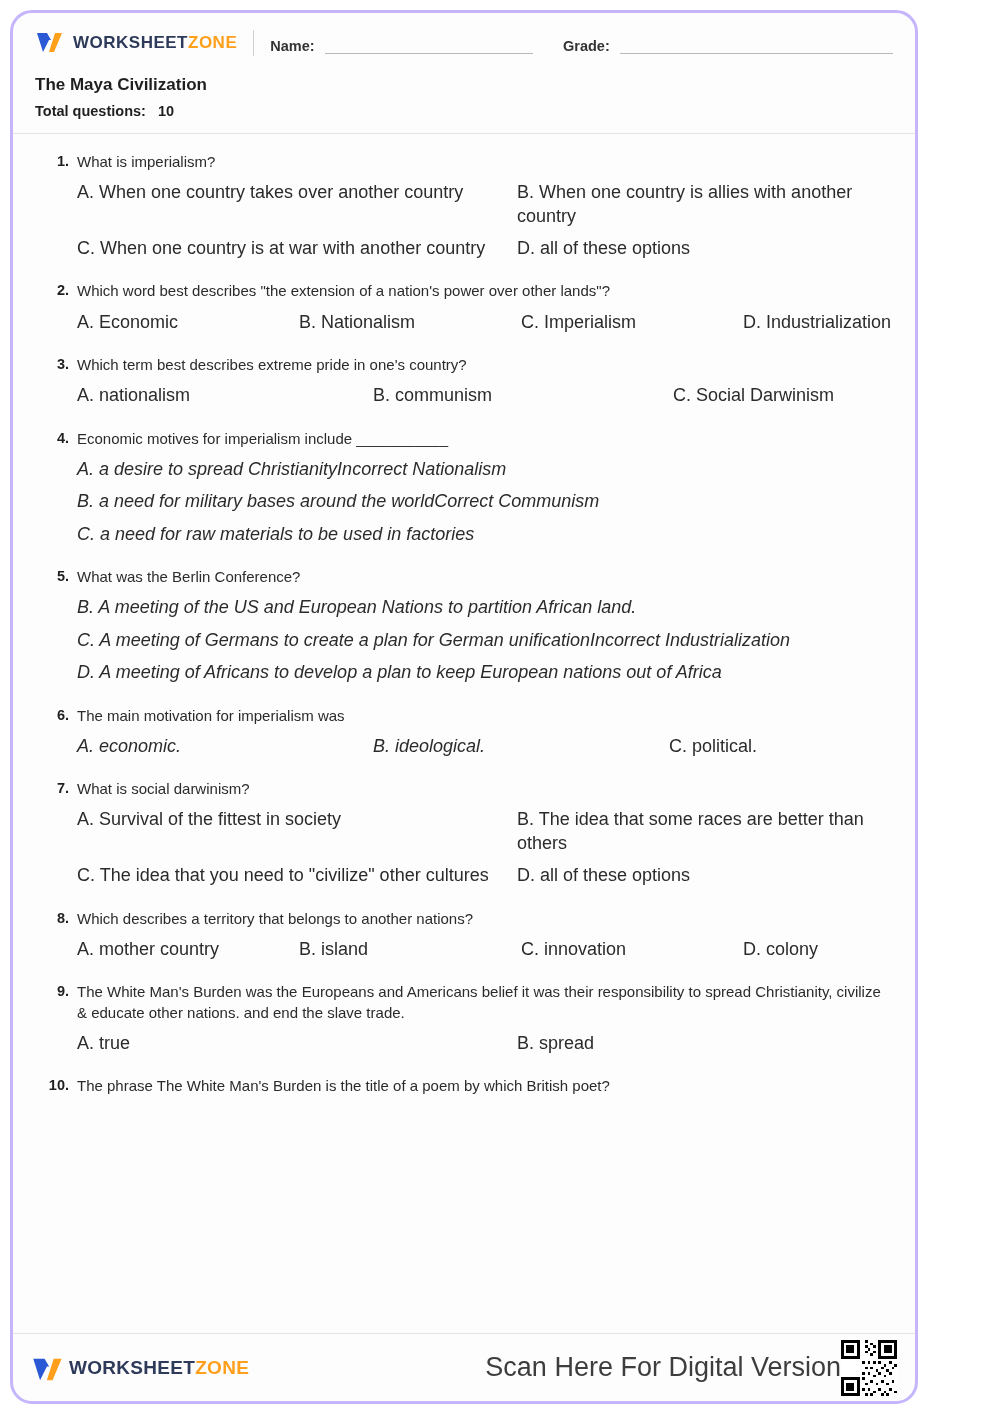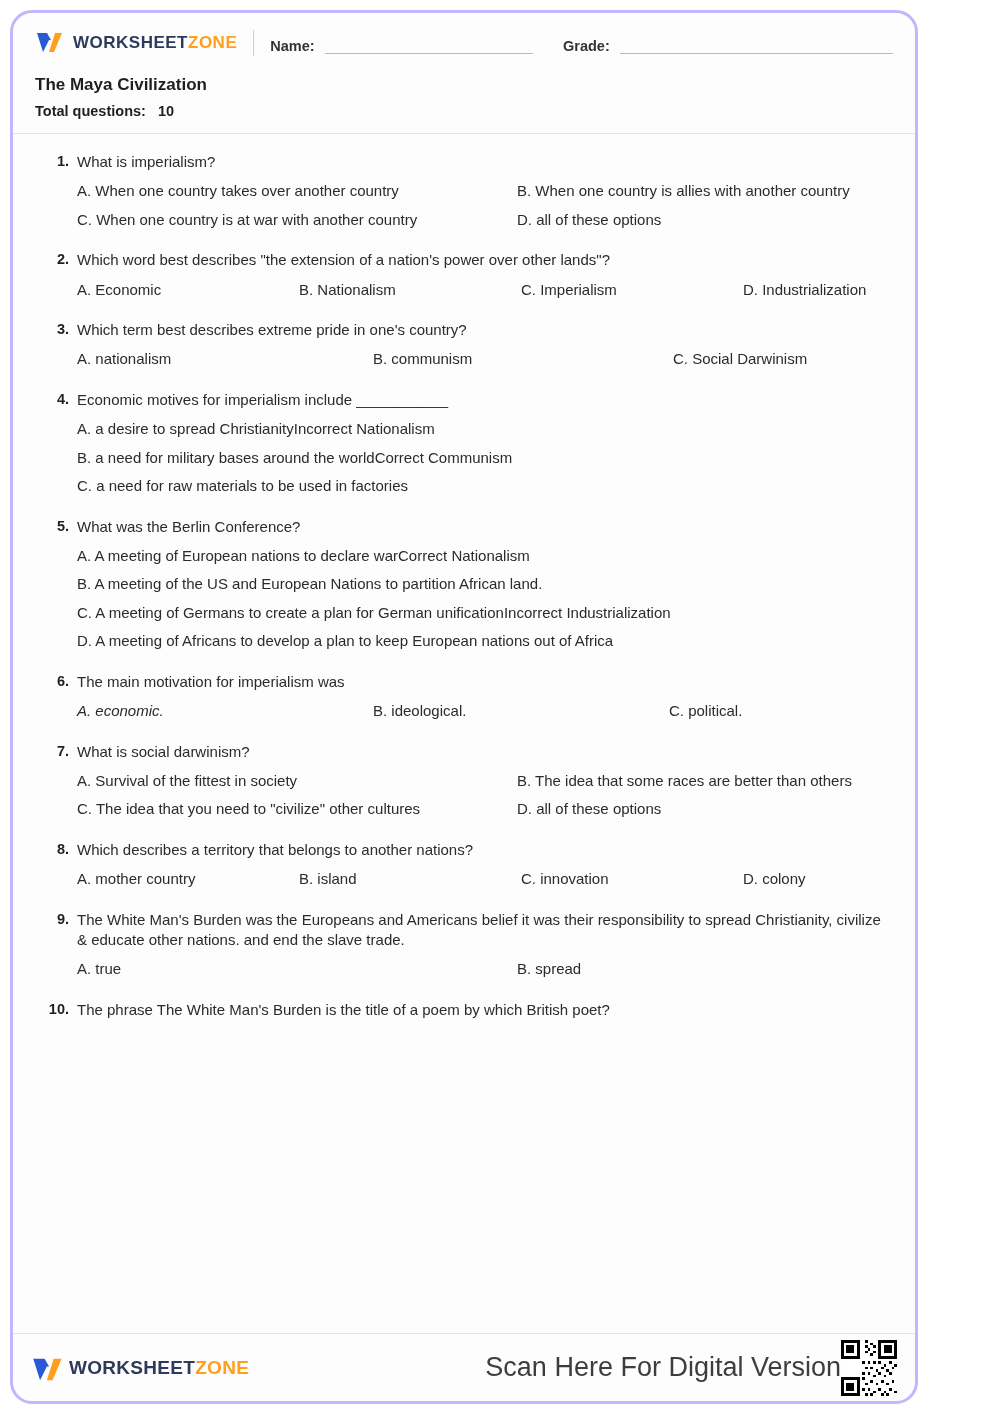--- a/index.html
+++ b/index.html
@@ -126,34 +126,34 @@
   }
   .opts {
     margin-left: 36px;
     margin-top: 9px;
   }
   .opt-row {
     display: flex;
     margin-bottom: 9px;
   }
   .opt {
-    font-size: 15px;
+    font-size: 18px;
     color: #2b2b2b;
     line-height: 1.3;
   }
   
   .cols-2 .opt:nth-child(1) { width: 440px; flex: none; }
   .cols-2 .opt:nth-child(2) { flex: 1; }
   .cols-4 .opt { width: 222px; flex: none; }
   .cols-3a .opt:nth-child(1) { width: 296px; flex: none; }
   .cols-3a .opt:nth-child(2) { width: 300px; flex: none; }
   .cols-3b .opt:nth-child(1) { width: 296px; flex: none; font-style: italic; }
-  .cols-3b .opt:nth-child(2) { width: 296px; flex: none; }
+  .cols-3b .opt:nth-child(2) { width: 296px; flex: none; font-style: italic; }
   .cols-tf .opt:nth-child(1) { width: 440px; flex: none; }
-  .stacked .opt-row { display: block; }
+  .stacked .opt-row { display: block; font-style: italic; }
 
   
   .footer {
     position: absolute;
     left: 0;
     right: 0;
     bottom: 0;
     height: 68px;
     border-top: 1px solid #e4e4e4;
     display: flex;
@@ -269,23 +269,20 @@
             <div class="opt">C. a need for raw materials to be used in factories</div>
           </div>
         </div>
       </div>
       <div class="q">
         <div class="q-head">
           <div class="q-num">5.</div>
           <div class="q-text">What was the Berlin Conference?</div>
         </div>
         <div class="opts stacked">
-          <div class="opt-row">
-            <div class="opt">A. A meeting of European nations to declare warCorrect Nationalism</div>
-          </div>
           <div class="opt-row">
             <div class="opt">B. A meeting of the US and European Nations to partition African land.</div>
           </div>
           <div class="opt-row">
             <div class="opt">C. A meeting of Germans to create a plan for German unificationIncorrect Industrialization</div>
           </div>
           <div class="opt-row">
             <div class="opt">D. A meeting of Africans to develop a plan to keep European nations out of Africa</div>
           </div>
         </div>

